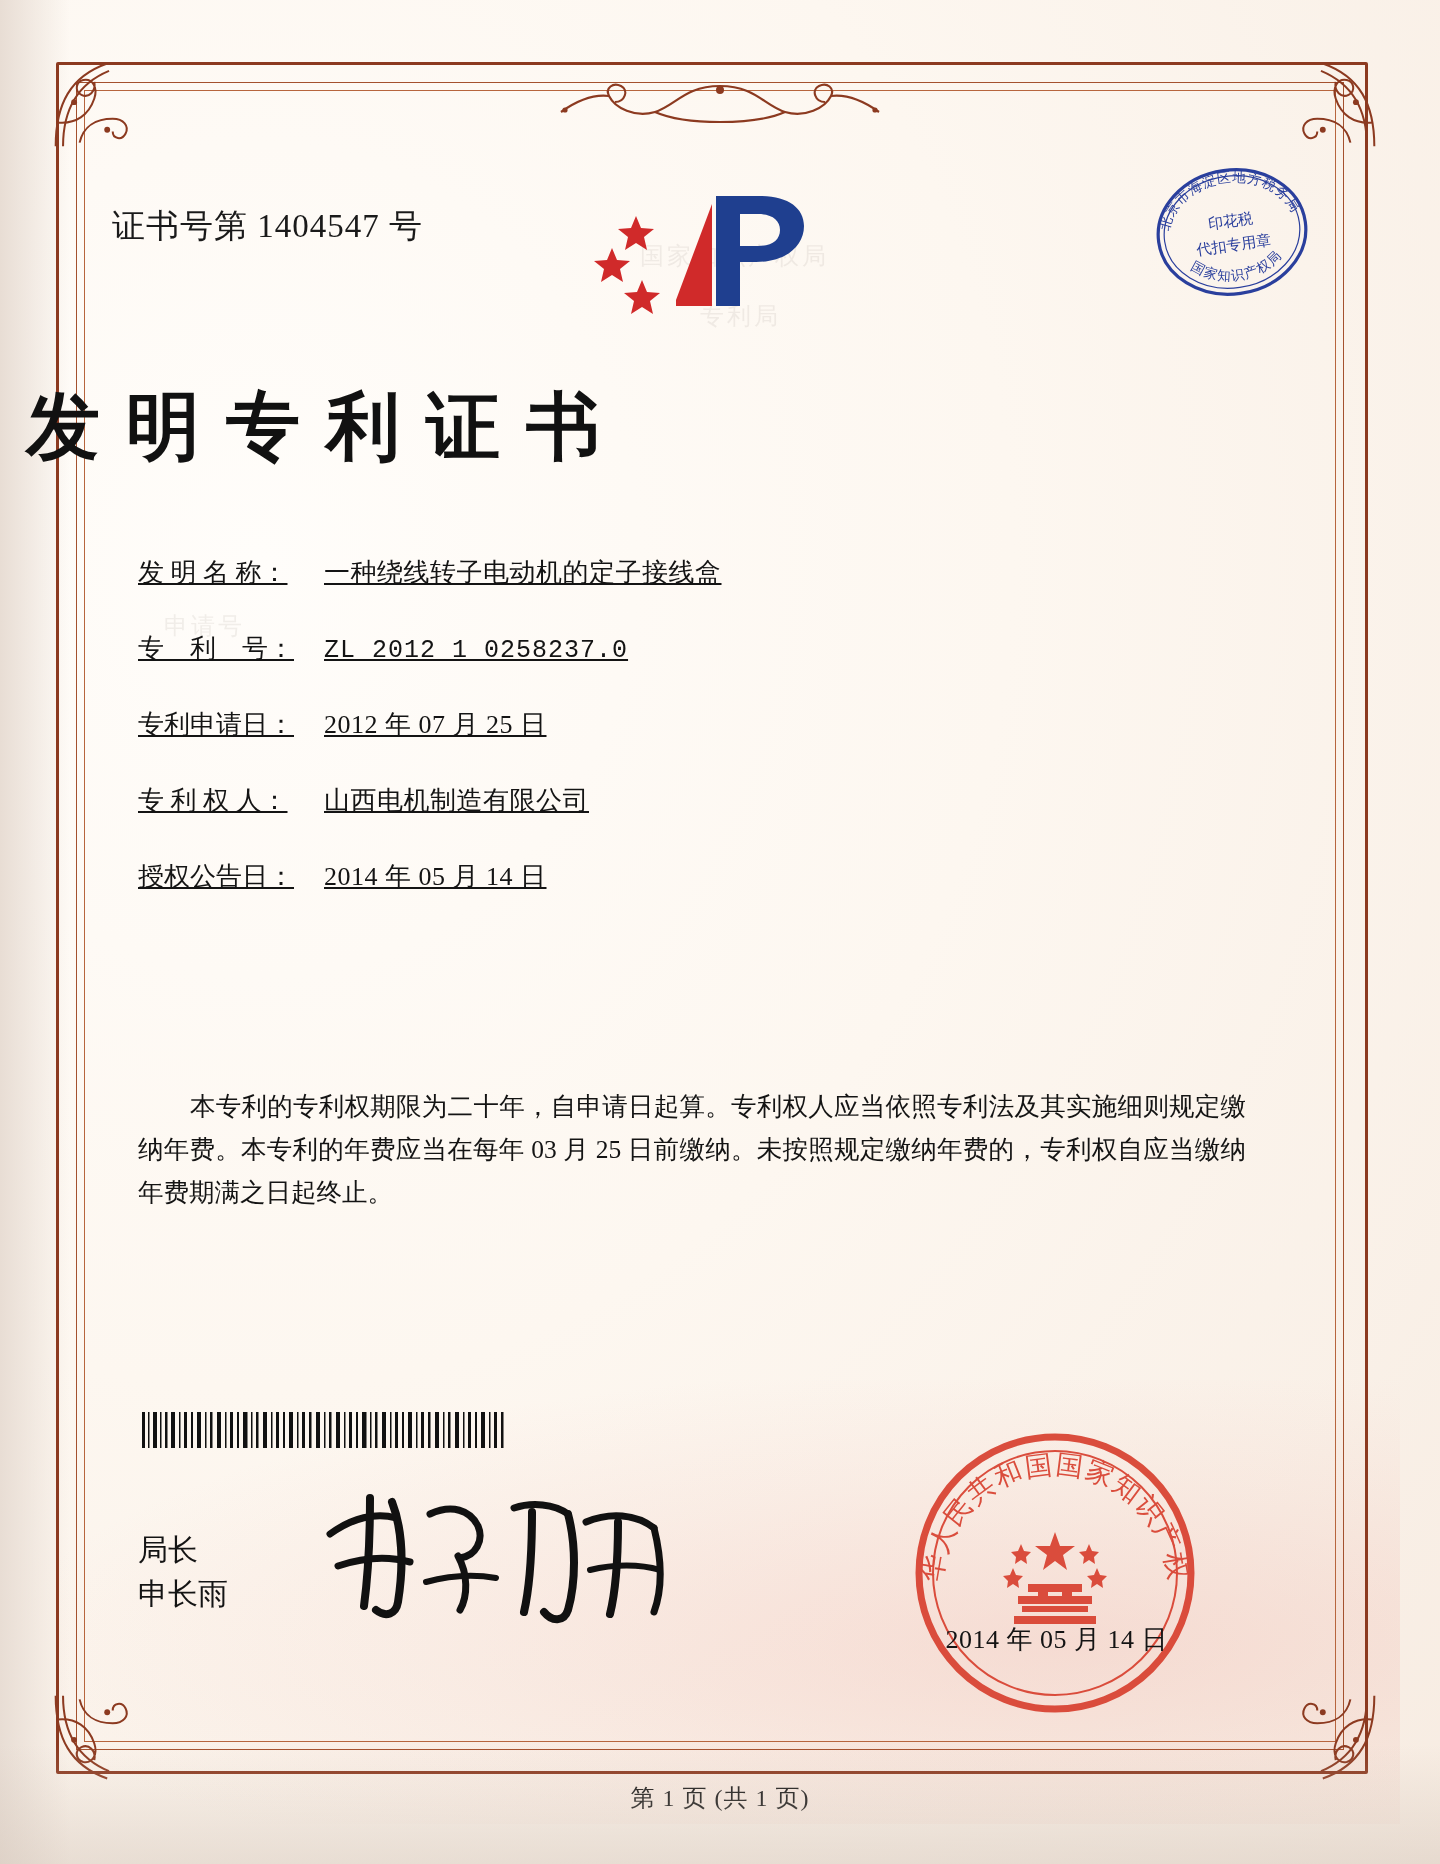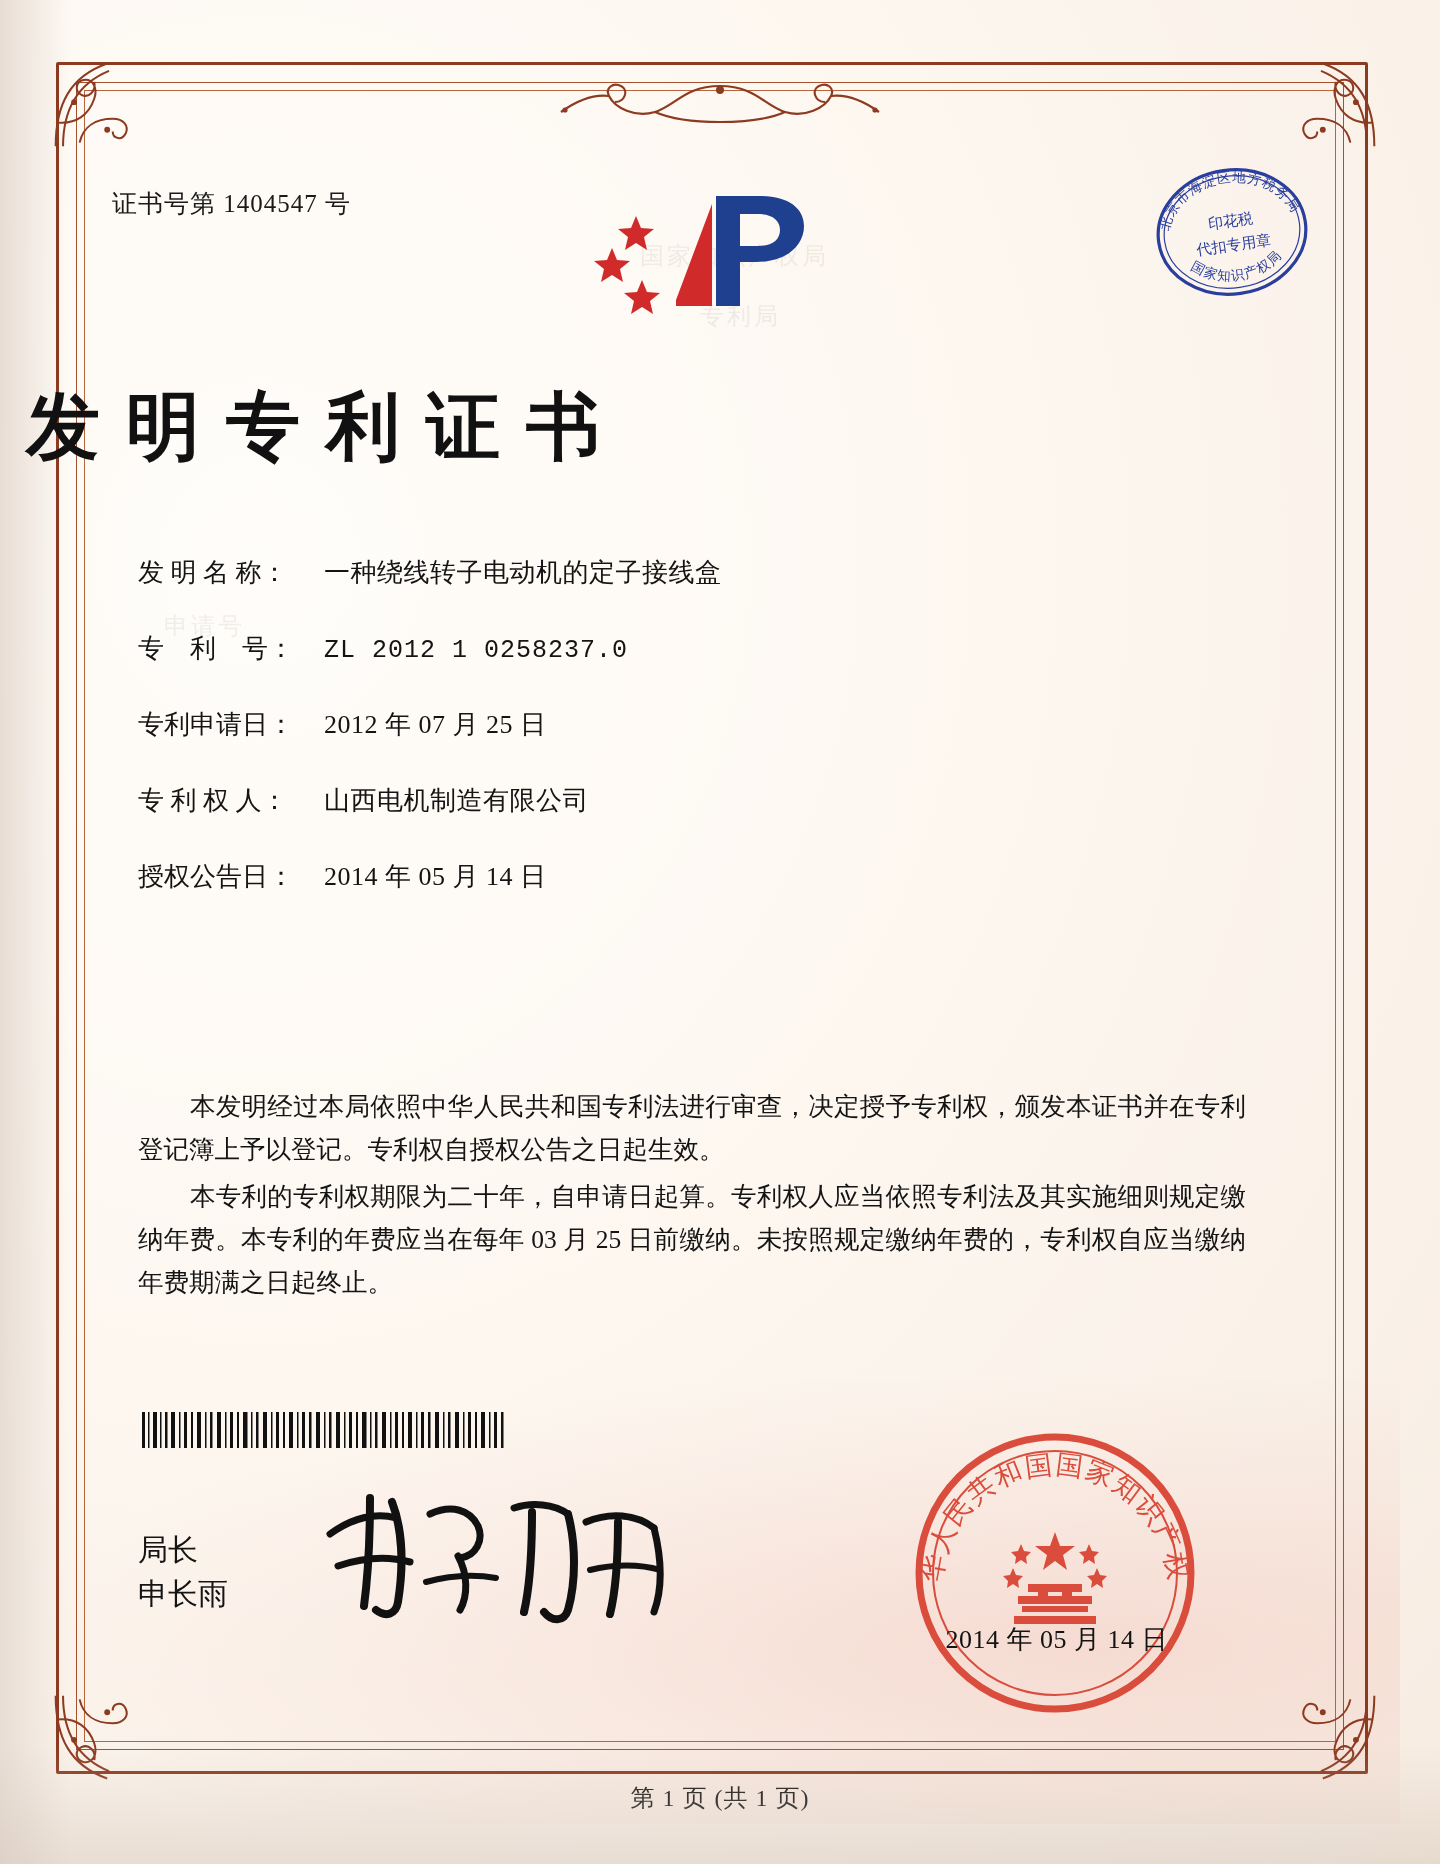--- a/index.html
+++ b/index.html
@@ -85,22 +85,22 @@
     left: 50%; top: 78px;
     width: 430px; height: 62px;
     margin-left: -215px;
     color: #8c3a20;
   }
   .top-flourish svg { width: 100%; height: 100%; display: block; }
 
   
   .cert-no {
     position: absolute;
-    left: 112px; top: 187px;
-    font-size: 25px;
+    left: 112px; top: 204px;
+    font-size: 33px;
     letter-spacing: 1px;
     color: #1a1a1a;
     white-space: nowrap;
   }
 
   
   .logo {
     position: absolute;
     left: 590px; top: 188px;
     width: 230px; height: 130px;
@@ -134,20 +134,21 @@
     left: 138px; top: 555px;
     width: 1130px;
   }
   .field-row {
     display: flex;
     align-items: baseline;
     margin-bottom: 41px;
     font-size: 26px;
     color: #141414;
     white-space: nowrap;
+    text-decoration: underline;
   }
   .field-label {
     display: inline-block;
     width: 186px;
     letter-spacing: 0;
   }
   .field-value {
     letter-spacing: .5px;
   }
   .field-value.mono {
@@ -358,21 +359,20 @@
       <span class="field-label">专 利 权 人：</span>
       <span class="field-value">山西电机制造有限公司</span>
     </div>
     <div class="field-row">
       <span class="field-label">授权公告日：</span>
       <span class="field-value">2014 年 05 月 14 日</span>
     </div>
   </div>
 
   <div class="body-text">
-    <p>本发明经过本局依照中华人民共和国专利法进行审查，决定授予专利权，颁发本证书并在专利登记簿上予以登记。专利权自授权公告之日起生效。</p>
     <p>本专利的专利权期限为二十年，自申请日起算。专利权人应当依照专利法及其实施细则规定缴纳年费。本专利的年费应当在每年 03 月 25 日前缴纳。未按照规定缴纳年费的，专利权自应当缴纳年费期满之日起终止。</p>
   </div>
 
   <div class="barcode">
     <svg viewBox="0 0 370 36" preserveAspectRatio="none">
       <g fill="#111">
         <rect x="2" y="0" width="3" height="36"></rect>
           <rect x="8" y="0" width="1.5" height="36"></rect>
         <rect x="13" y="0" width="4" height="36"></rect>
           <rect x="20" y="0" width="1.5" height="36"></rect>

